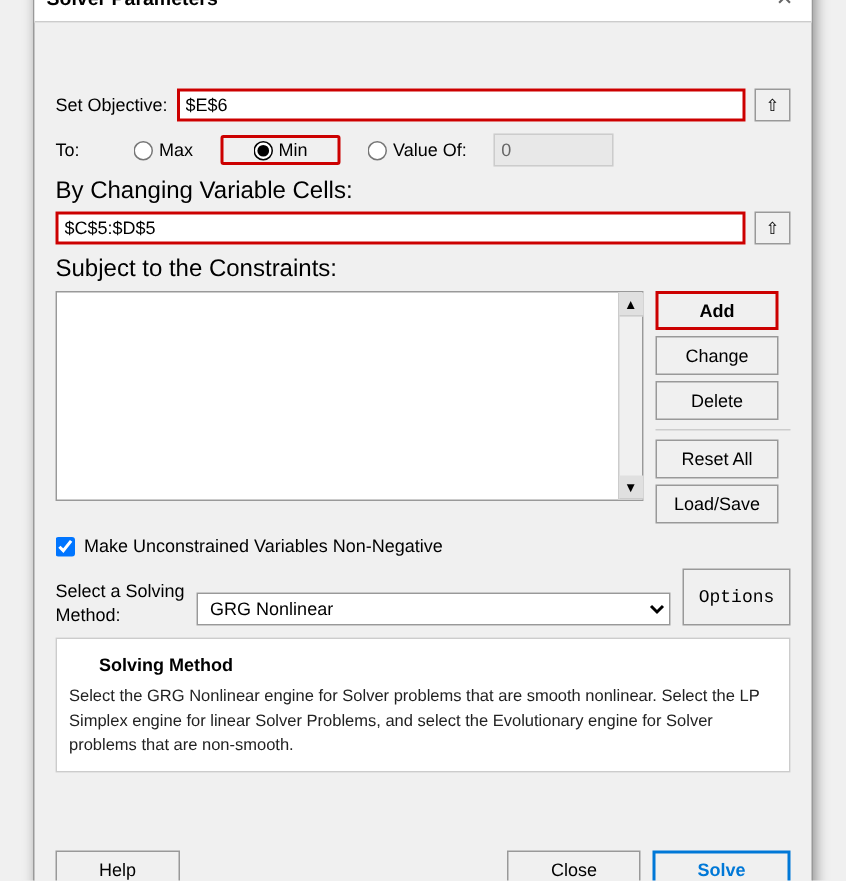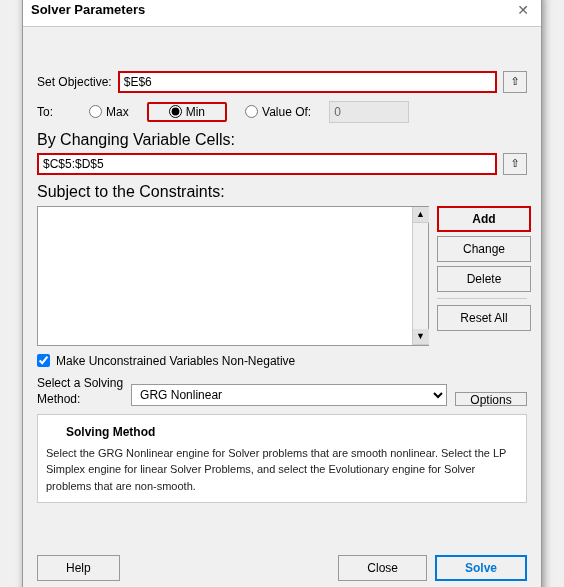--- a/index.html
+++ b/index.html
@@ -120,21 +120,21 @@
       gap: 8px;
       align-items: flex-start;
     }
     .sidebar-buttons {
       display: flex;
       flex-direction: column;
       gap: 4px;
       width: 90px;
     }
     .action-btn {
-      width: 94px;
+      width: 82px;
       height: 26px;
       border: 1px solid #999;
       background: #f0f0f0;
       cursor: pointer;
       font-size: 12px;
       text-align: center;
     }
     .action-btn.highlighted {
       border: 2px solid #cc0000;
       font-weight: 600;
@@ -153,25 +153,26 @@
     .method-select {
       flex: 1;
       height: 22px;
       border: 1px solid #999;
       background: #fff;
       font-size: 12px;
       padding: 0 4px;
     }
     .options-btn {
       width: 72px;
-      height: 14px;
-      border: 1px solid #999;
-      background: #f0f0f0;
-      cursor: pointer;
-      font-size: 12px;
+      height: 38px;
+      border: 1px solid #999;
+      background: #f0f0f0;
+      cursor: pointer;
+      font-size: 12px;
+      font-family: Liberation Mono, monospace;
     }
     .solving-method-box {
       border: 1px solid #ccc;
       background: #fff;
       padding: 8px;
       font-size: 11px;
       line-height: 1.5;
     }
     .solving-method-title {
       font-weight: 600;
@@ -303,20 +304,21 @@
             <div class="scroll-arrow">▼</div>
           </div>
         </div>
 
         <div class="sidebar-buttons">
           <button class="action-btn highlighted">Add</button>
           <button class="action-btn">Change</button>
           <button class="action-btn">Delete</button>
           <div class="divider"></div>
           <button class="action-btn">Reset All</button>
+          <button class="action-btn">Load/Save</button>
         </div>
       </div>
     </div>
 
     <div class="checkbox-row">
       <input type="checkbox" checked="" style="">
       <span>Make Unconstrained Variables Non-Negative</span>
     </div>
 
     <div class="method-row-full">

